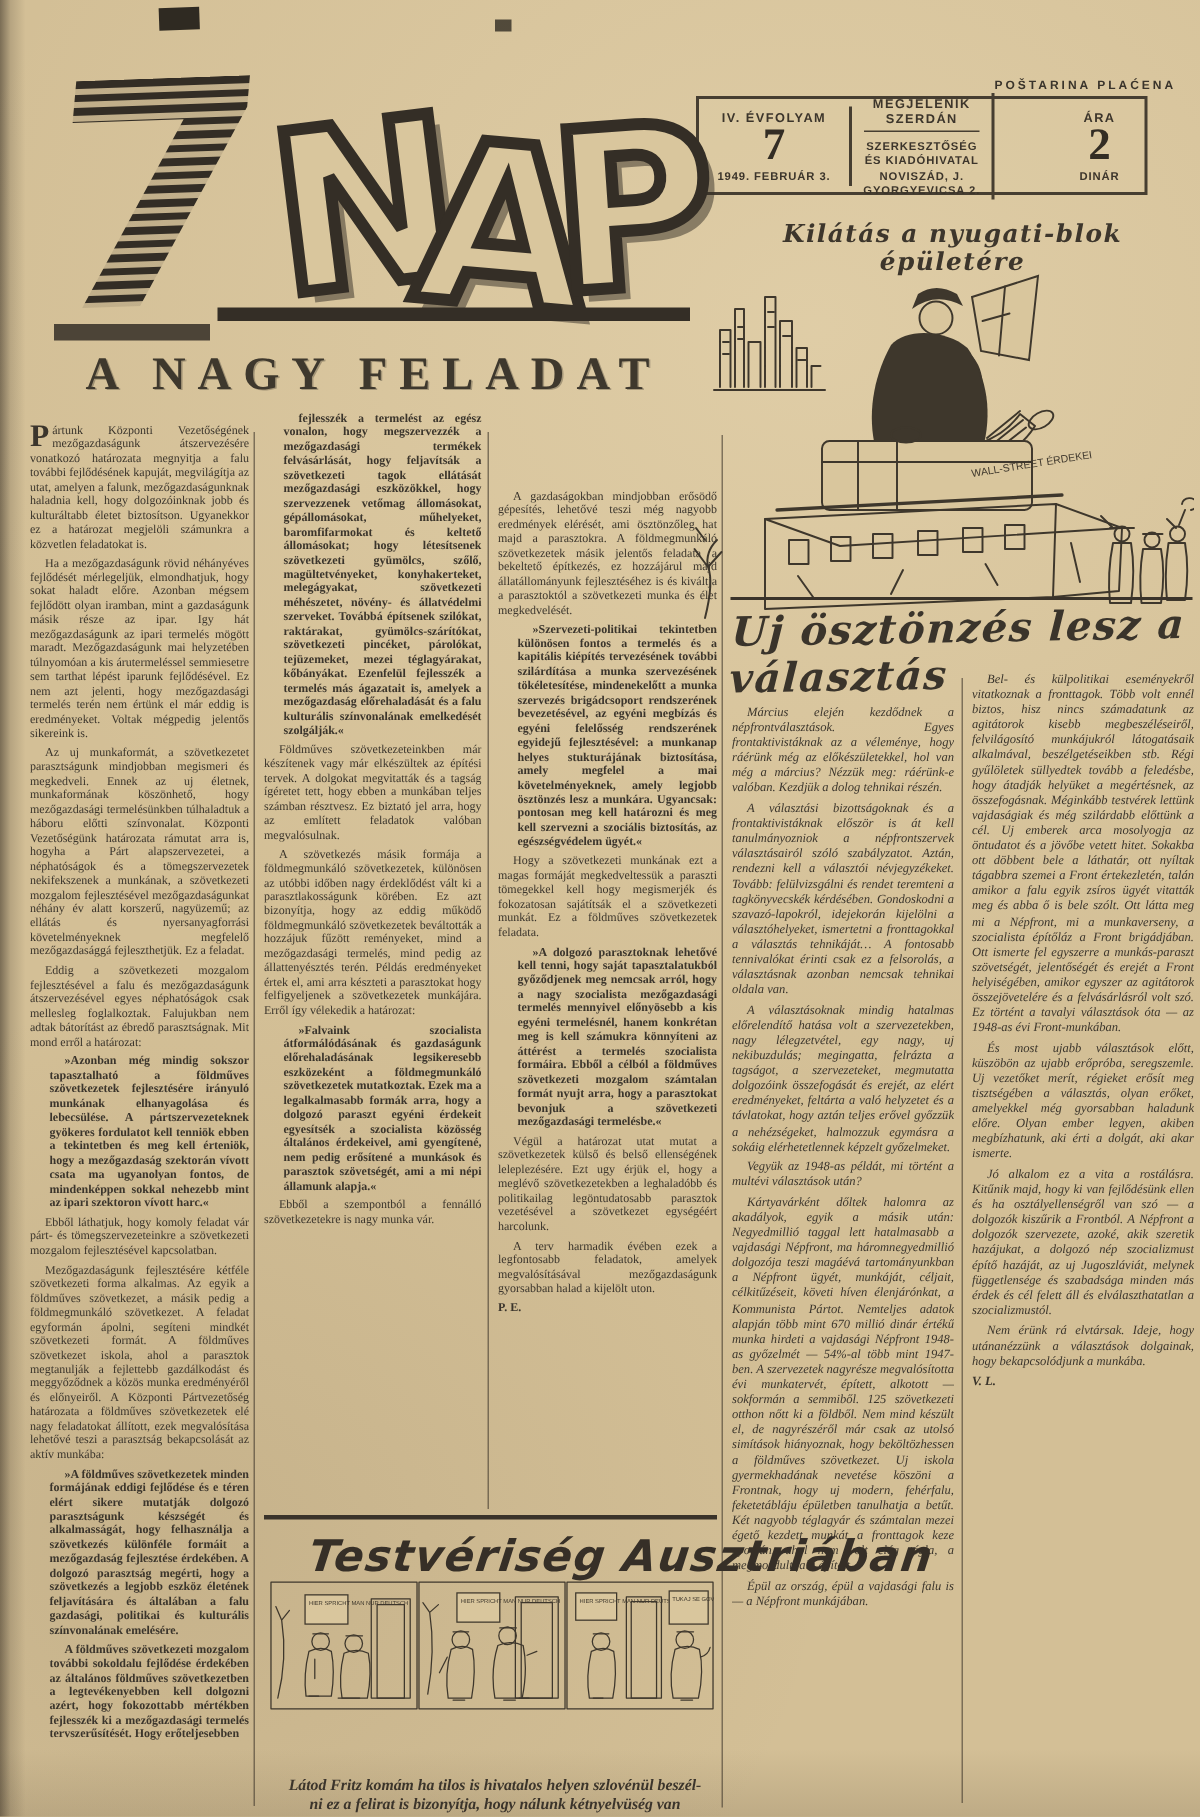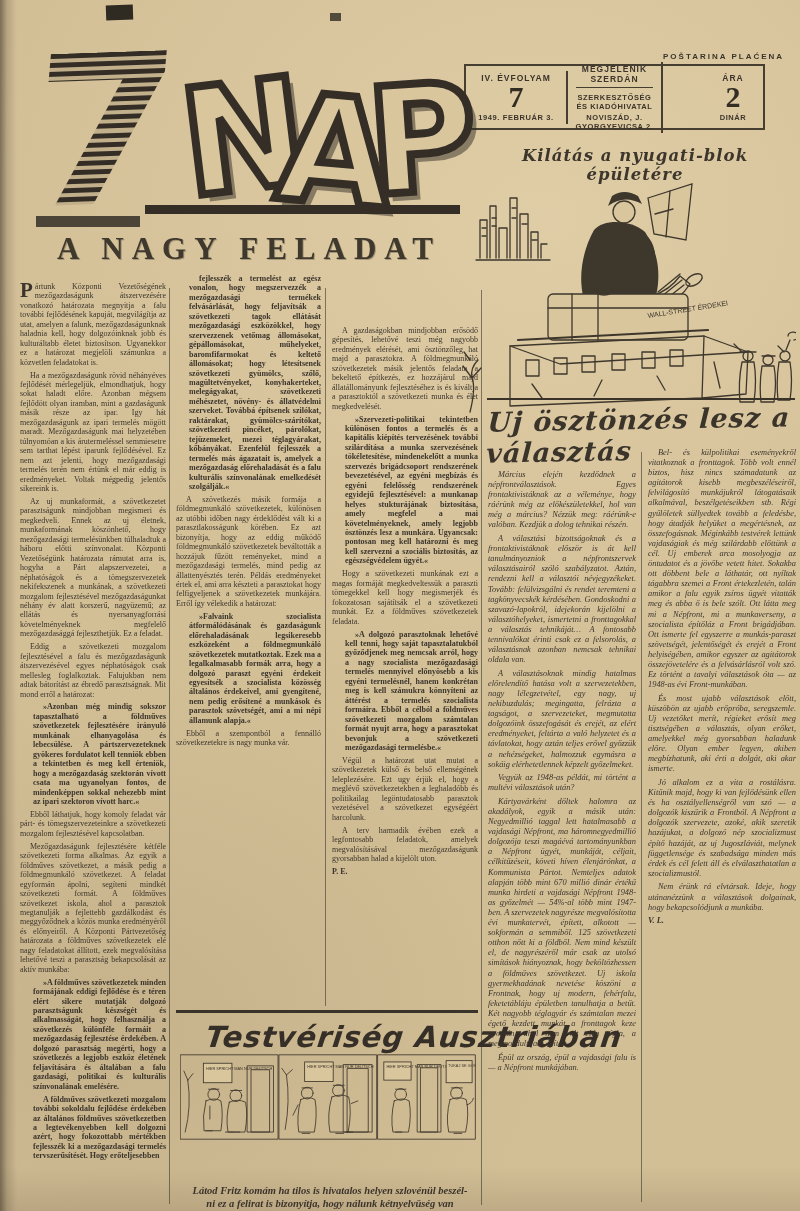--- a/index.html
+++ b/index.html
@@ -165,20 +165,21 @@
       <p class="para">Eddig a szövetkezeti mozgalom fejlesztésével a falu és mezőgazdaságunk átszervezésével egyes néphatóságok csak mellesleg foglalkoztak. Falujukban nem adtak bátorítást az ébredő parasztságnak. Mit mond erről a határozat:</p>
       <p class="para quote">»Azonban még mindig sokszor tapasztalható a földműves szövetkezetek fejlesztésére irányuló munkának elhanyagolása és lebecsülése. A pártszervezeteknek gyökeres fordulatot kell tenniök ebben a tekintetben és meg kell érteniök, hogy a mezőgazdaság szektorán vívott csata ma ugyanolyan fontos, de mindenképpen sokkal nehezebb mint az ipari szektoron vívott harc.«</p>
       <p class="para">Ebből láthatjuk, hogy komoly feladat vár párt- és tömegszervezeteinkre a szövetkezeti mozgalom fejlesztésével kapcsolatban.</p>
       <p class="para">Mezőgazdaságunk fejlesztésére kétféle szövetkezeti forma alkalmas. Az egyik a földműves szövetkezet, a másik pedig a földmegmunkáló szövetkezet. A feladat egyformán ápolni, segíteni mindkét szövetkezeti formát. A földműves szövetkezet iskola, ahol a parasztok megtanulják a fejlettebb gazdálkodást és meggyőződnek a közös munka eredményéről és előnyeiről. A Központi Pártvezetőség határozata a földműves szövetkezetek elé nagy feladatokat állított, ezek megvalósítása lehetővé teszi a parasztság bekapcsolását az aktív munkába:</p>
       <p class="para quote">»A földműves szövetkezetek minden formájának eddigi fejlődése és e téren elért sikere mutatják dolgozó parasztságunk készségét és alkalmasságát, hogy felhasználja a szövetkezés különféle formáit a mezőgazdaság fejlesztése érdekében. A dolgozó parasztság megérti, hogy a szövetkezés a legjobb eszköz életének feljavítására és általában a falu gazdasági, politikai és kulturális színvonalának emelésére.</p>
       <p class="para quote">A földműves szövetkezeti mozgalom további sokoldalu fejlődése érdekében az általános földműves szövetkezetben a legtevékenyebben kell dolgozni azért, hogy fokozottabb mértékben fejlesszék ki a mezőgazdasági termelés tervszerűsítését. Hogy erőteljesebben</p>
     </div>
   <div class="abs vrule" style="left:169px;top:288px;height:916px;"></div>
   <div class="abs col" style="left:176px;top:274px;width:145px;height:722px;">
       <p class="para quote">fejlesszék a termelést az egész vonalon, hogy megszervezzék a mezőgazdasági termékek felvásárlását, hogy feljavítsák a szövetkezeti tagok ellátását mezőgazdasági eszközökkel, hogy szervezzenek vetőmag állomásokat, gépállomásokat, műhelyeket, baromfifarmokat és keltető állomásokat; hogy létesítsenek szövetkezeti gyümölcs, szőlő, magültetvényeket, konyhakerteket, melegágyakat, szövetkezeti méhészetet, növény- és állatvédelmi szerveket. Továbbá építsenek szilókat, raktárakat, gyümölcs-szárítókat, szövetkezeti pincéket, párolókat, tejüzemeket, mezei téglagyárakat, kőbányákat. Ezenfelül fejlesszék a termelés más ágazatait is, amelyek a mezőgazdaság előrehaladását és a falu kulturális színvonalának emelkedését szolgálják.«</p>
+      <p class="para">Földműves szövetkezeteinkben már készítenek vagy már elkészültek az építési tervek. A dolgokat megvitatták és a tagság ígéretet tett, hogy ebben a munkában teljes számban résztvesz. Ez biztató jel arra, hogy az említett feladatok valóban megvalósulnak.</p>
       <p class="para">A szövetkezés másik formája a földmegmunkáló szövetkezetek, különösen az utóbbi időben nagy érdeklődést vált ki a parasztlakosságunk körében. Ez azt bizonyítja, hogy az eddig működő földmegmunkáló szövetkezetek beváltották a hozzájuk fűzött reményeket, mind a mezőgazdasági termelés, mind pedig az állattenyésztés terén. Példás eredményeket értek el, ami arra készteti a parasztokat hogy felfigyeljenek a szövetkezetek munkájára. Erről így vélekedik a határozat:</p>
       <p class="para quote">»Falvaink szocialista átformálódásának és gazdaságunk előrehaladásának legsikeresebb eszközeként a földmegmunkáló szövetkezetek mutatkoztak. Ezek ma a legalkalmasabb formák arra, hogy a dolgozó paraszt egyéni érdekeit egyesítsék a szocialista közösség általános érdekeivel, ami gyengítené, nem pedig erősítené a munkások és parasztok szövetségét, ami a mi népi államunk alapja.«</p>
       <p class="para">Ebből a szempontból a fennálló szövetkezetekre is nagy munka vár.</p>
     </div>
   <div class="abs vrule" style="left:325px;top:288px;height:718px;"></div>
   <div class="abs col" style="left:332px;top:282px;width:146px;height:722px;margin-top:44px;">
       <p class="para">A gazdaságokban mindjobban erősödő gépesítés, lehetővé teszi még nagyobb eredmények elérését, ami ösztönzőleg hat majd a parasztokra. A földmegmunkáló szövetkezetek másik jelentős feladata a bekeltető építkezés, ez hozzájárul majd állatállományunk fejlesztéséhez is és kiváltja a parasztoktól a szövetkezeti munka és élet megkedvelését.</p>
       <p class="para quote">»Szervezeti-politikai tekintetben különösen fontos a termelés és a kapitális kiépítés tervezésének további szilárdítása a munka szervezésének tökéletesítése, mindenekelőtt a munka szervezés brigádcsoport rendszerének bevezetésével, az egyéni megbízás és egyéni felelősség rendszerének egyidejű fejlesztésével: a munkanap helyes stukturájának biztosítása, amely megfelel a mai követelményeknek, amely legjobb ösztönzés lesz a munkára. Ugyancsak: pontosan meg kell határozni és meg kell szervezni a szociális biztosítás, az egészségvédelem ügyét.«</p>
       <p class="para">Hogy a szövetkezeti munkának ezt a magas formáját megkedveltessük a paraszti tömegekkel kell hogy megismerjék és fokozatosan sajátítsák el a szövetkezeti munkát. Ez a földműves szövetkezetek feladata.</p>
       <p class="para quote">»A dolgozó parasztoknak lehetővé kell tenni, hogy saját tapasztalatukból győződjenek meg nemcsak arról, hogy a nagy szocialista mezőgazdasági termelés mennyivel előnyösebb a kis egyéni termelésnél, hanem konkrétan meg is kell számukra könnyíteni az áttérést a termelés szocialista formáira. Ebből a célból a földműves szövetkezeti mozgalom számtalan formát nyujt arra, hogy a parasztokat bevonjuk a szövetkezeti mezőgazdasági termelésbe.«</p>

